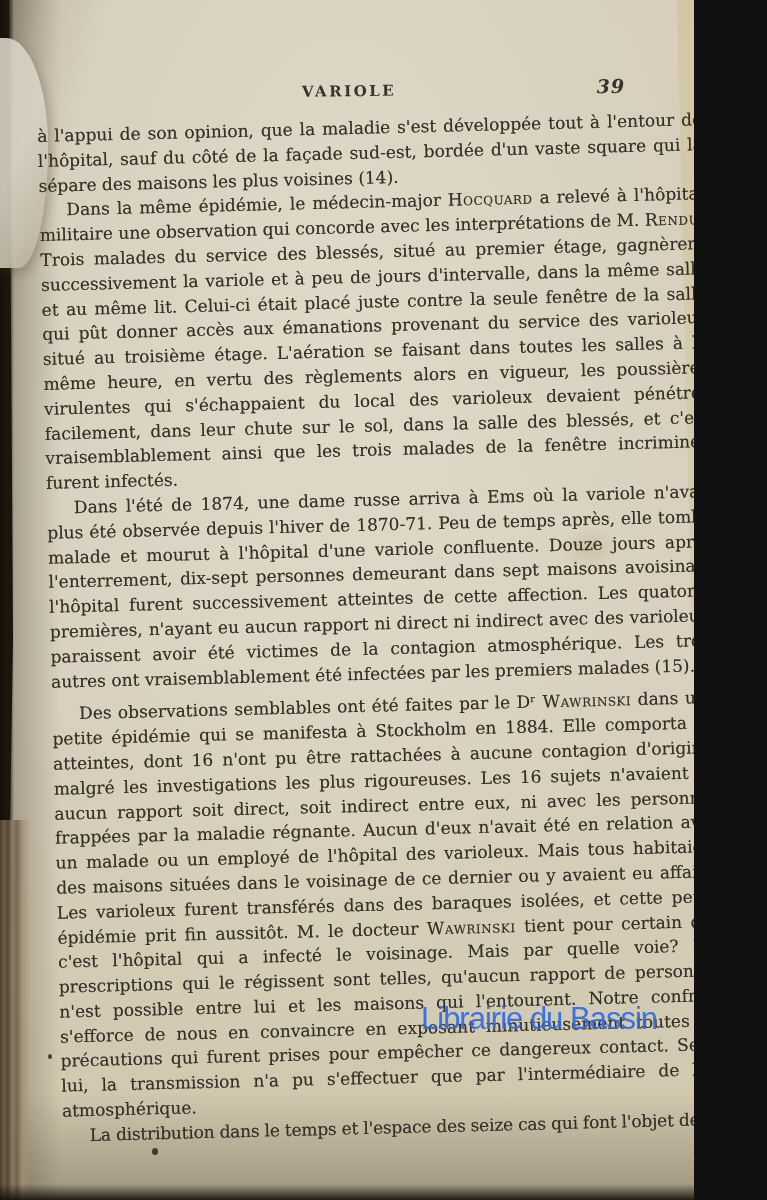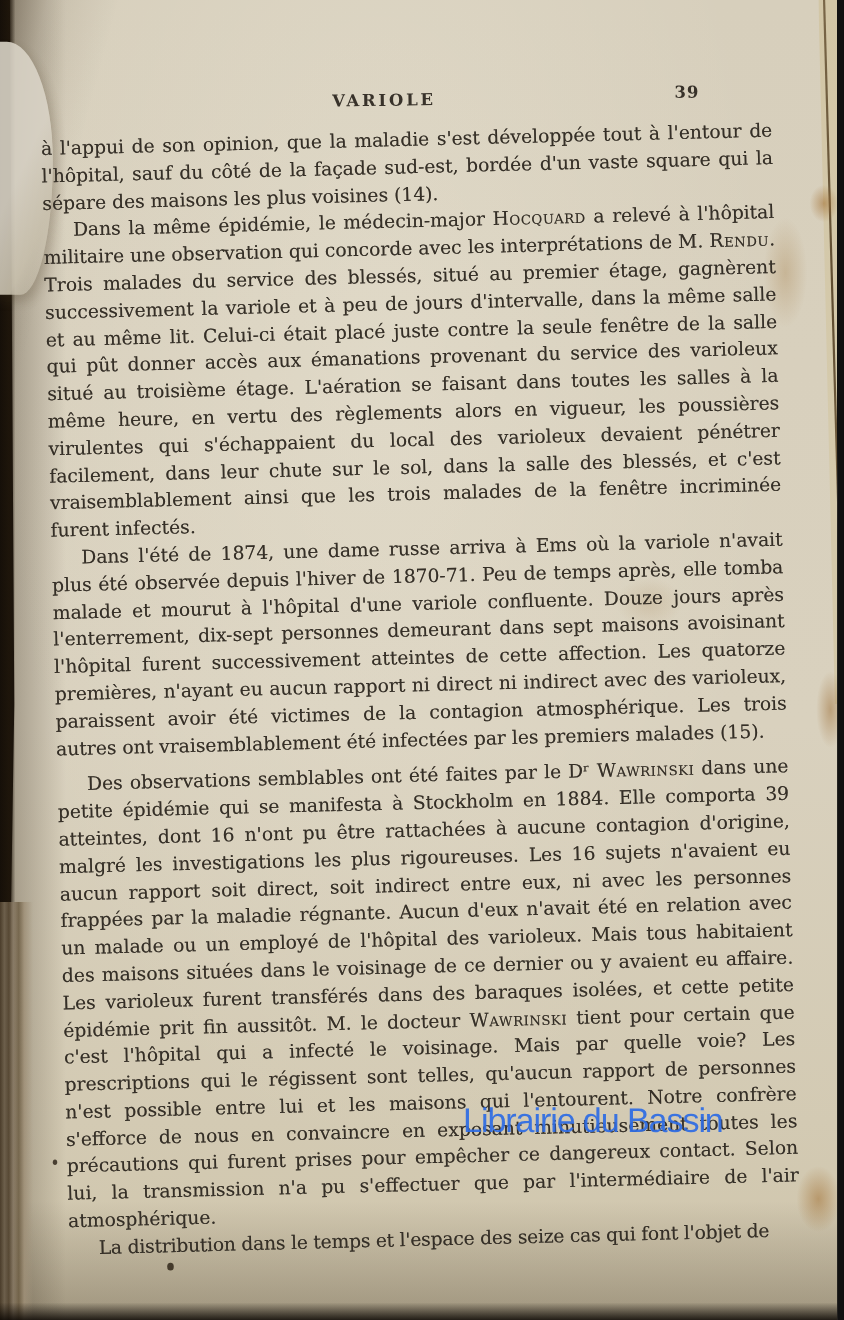--- a/index.html
+++ b/index.html
@@ -1,17 +1,17 @@
 <!DOCTYPE html>
 <html><head>
 <meta charset="utf-8">
 <style>
   html,body{margin:0;padding:0;background:#111;}
   #frame{
-    position:relative;width:761px;height:1200px;overflow:hidden;
+    position:relative;width:694px;height:1200px;overflow:hidden;
     background:#16100b;
     font-family:"DejaVu Serif","Liberation Serif",serif;
   }
   
   #page{
     position:absolute;left:0;top:0;width:767px;height:1200px;
     background:
       radial-gradient(ellipse at 45% 28%, rgba(255,252,240,0.20), rgba(0,0,0,0) 60%),
       linear-gradient(180deg,#d7cfbc 0%,#d9d1be 55%,#d3cab3 85%,#cfc5ab 100%);
     clip-path:polygon(9px 0,749px 0,767px 620px,767px 1200px,4px 1200px,13px 640px);
@@ -75,21 +75,21 @@
   #header-layer{
     position:absolute;left:38px;top:86px;width:622px;
     transform:rotate(-0.7deg);transform-origin:0 0;
     color:#38322a;
   }
   .running-title{
     text-align:center;font-size:15px;letter-spacing:2.5px;font-weight:bold;
     font-family:"DejaVu Serif",serif;
   }
   .page-num{
-    position:absolute;right:24px;top:-4px;font-size:15px;font-weight:bold;letter-spacing:1px;
+    position:absolute;right:35px;top:-4px;font-size:19px;font-weight:bold;letter-spacing:1px;font-style:italic;
   }
   #text-layer{
     position:absolute;left:37px;top:124px;width:665px;
     transform:rotate(-1.45deg);transform-origin:0 0;
     color:#352f27;font-size:17px;line-height:24.8px;text-align:justify;
     text-shadow:0 0 0.4px rgba(53,47,39,0.55);
   }
   #text-layer p{margin:0;text-indent:1.6em;}
   #text-layer p.no-indent{text-indent:0;}
   #text-layer p.space-before{margin-top:8px;}

